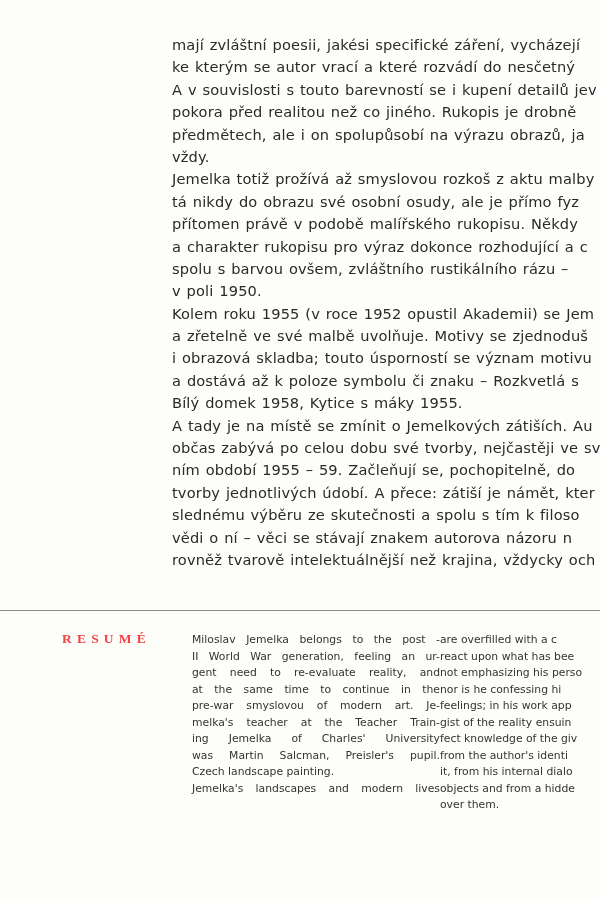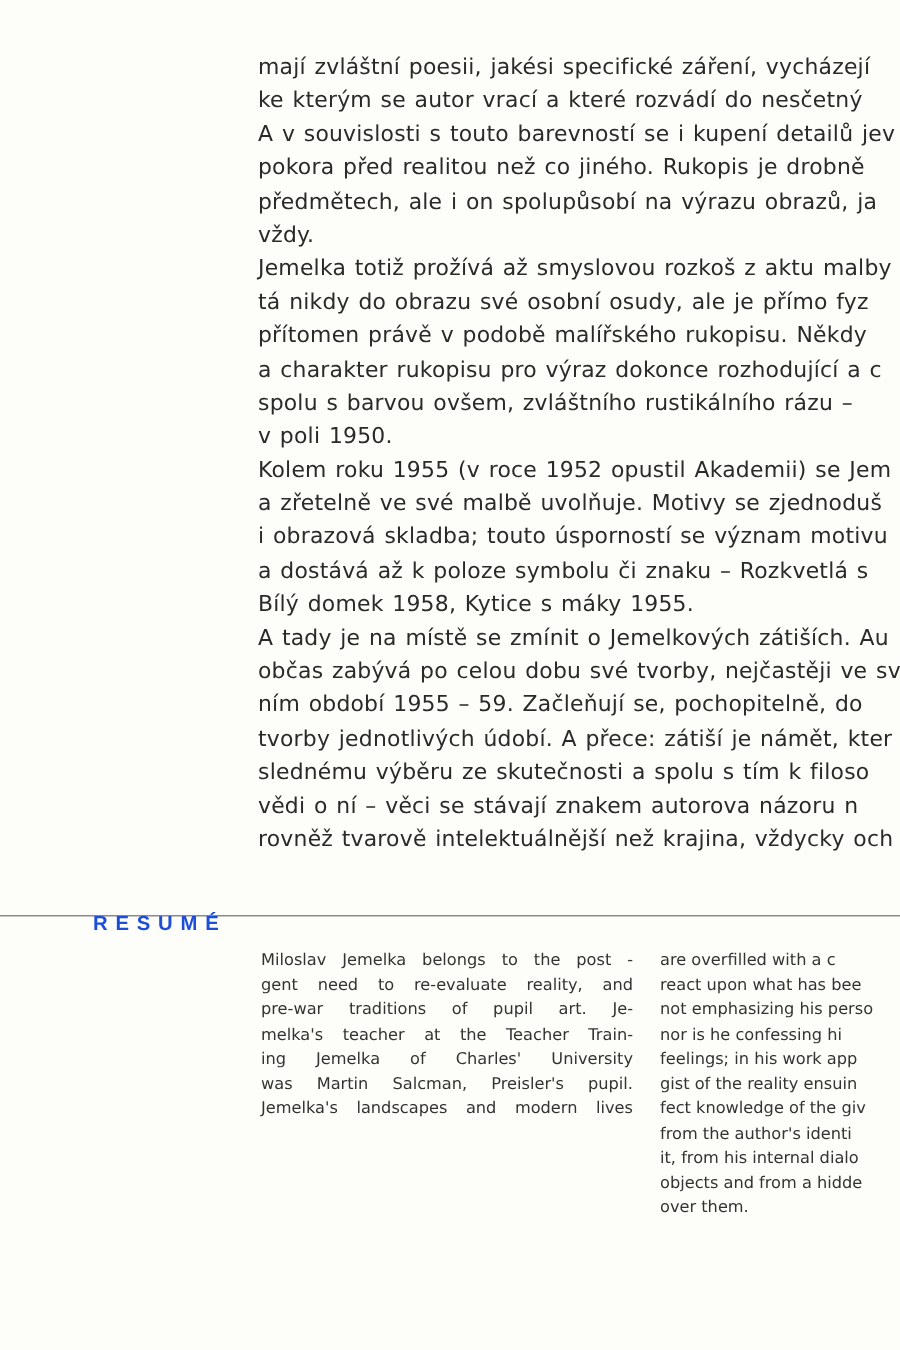--- a/index.html
+++ b/index.html
@@ -34,41 +34,41 @@
       position: absolute;
       left: 0;
       top: 610px;
       width: 600px;
       height: 1px;
       background: #8a8a86;
     }
     .resume-heading {
       position: absolute;
       left: 62px;
-      top: 608px;
-      font-family: Liberation Sans, sans-serif;
+      top: 631px;
+      font-family: Liberation Serif, serif;
       font-weight: bold;
       font-size: 13.5px;
       letter-spacing: 5.2px;
-      color: #1d4ed8;
+      color: #ef4444;
     }
     .resume-col {
       position: absolute;
       top: 632px;
       font-size: 10.8px;
       line-height: 16.5px;
       white-space: nowrap;
       color: #333;
     }
     .resume-col .line {
       display: block;
       height: 16.5px;
     }
     .col-left {
-      left: 174px;
+      left: 192px;
       width: 248px;
     }
     .col-left .line.justify {
       text-align: justify;
       text-align-last: justify;
     }
     .col-right {
       left: 440px;
       width: 250px;
     }
@@ -102,25 +102,28 @@
   <span class="line">vědi o ní  –  věci se stávají znakem autorova názoru n</span>
   <span class="line">rovněž tvarově intelektuálnější než krajina, vždycky och</span>
 </div>
 
 <div class="divider"></div>
 
 <div class="resume-heading">RESUMÉ</div>
 
 <div class="resume-col col-left">
   <span class="line justify">Miloslav Jemelka belongs to the post -</span>
+  <span class="line justify">II  World War generation, feeling an ur-</span>
   <span class="line justify">gent need to re-evaluate reality, and</span>
-  <span class="line justify">pre-war traditions of pupil art. Je-</span>
+  <span class="line justify">at the same time to continue in the</span>
+  <span class="line justify">pre-war smyslovou of modern art. Je-</span>
   <span class="line justify">melka's teacher at the Teacher Train-</span>
   <span class="line justify">ing Jemelka of Charles' University</span>
   <span class="line justify">was Martin Salcman, Preisler's pupil.</span>
+  <span class="line">Czech landscape painting.</span>
   <span class="line justify">Jemelka's landscapes and modern lives</span>
 </div>
 
 <div class="resume-col col-right">
   <span class="line">are overfilled with a c</span>
   <span class="line">react upon what has bee</span>
   <span class="line">not emphasizing his perso</span>
   <span class="line">nor is he confessing hi</span>
   <span class="line">feelings; in his work app</span>
   <span class="line">gist of the reality ensuin</span>

